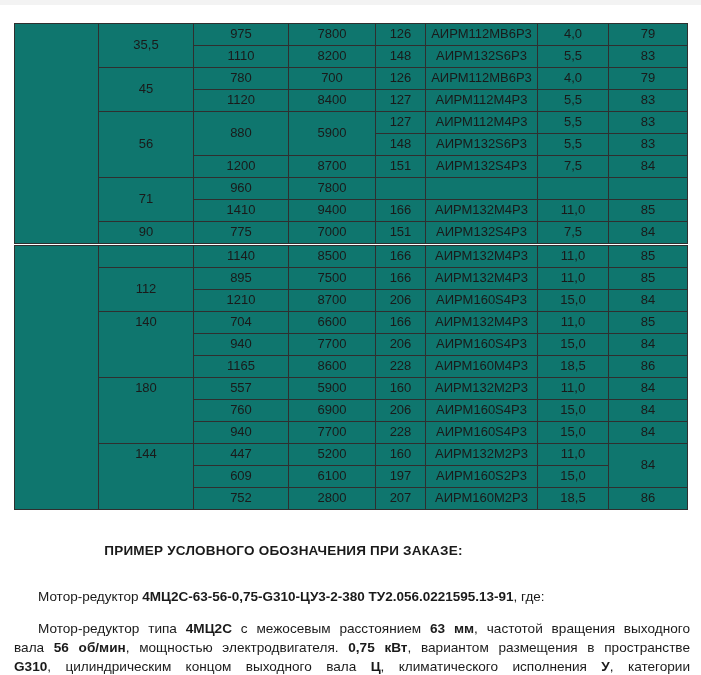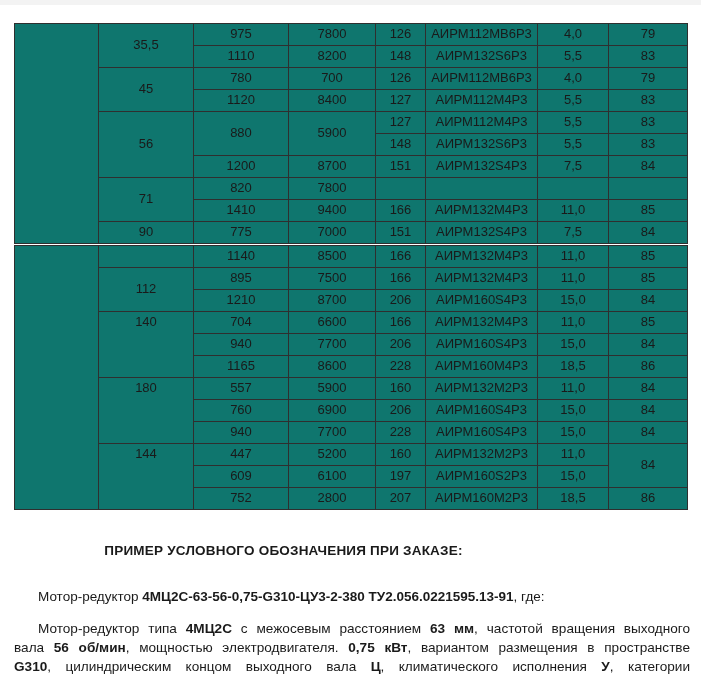--- a/index.html
+++ b/index.html
@@ -131,21 +131,21 @@
       <tr>
         <td>1200</td>
         <td>8700</td>
         <td>151</td>
         <td>АИРМ132S4Р3</td>
         <td>7,5</td>
         <td>84</td>
       </tr>
       <tr>
         <td rowspan="2">71</td>
-        <td>820</td>
+        <td>960</td>
         <td>7800</td>
         <td></td>
         <td></td>
         <td></td>
         <td></td>
       </tr>
       <tr>
         <td>1410</td>
         <td>9400</td>
         <td>166</td>

